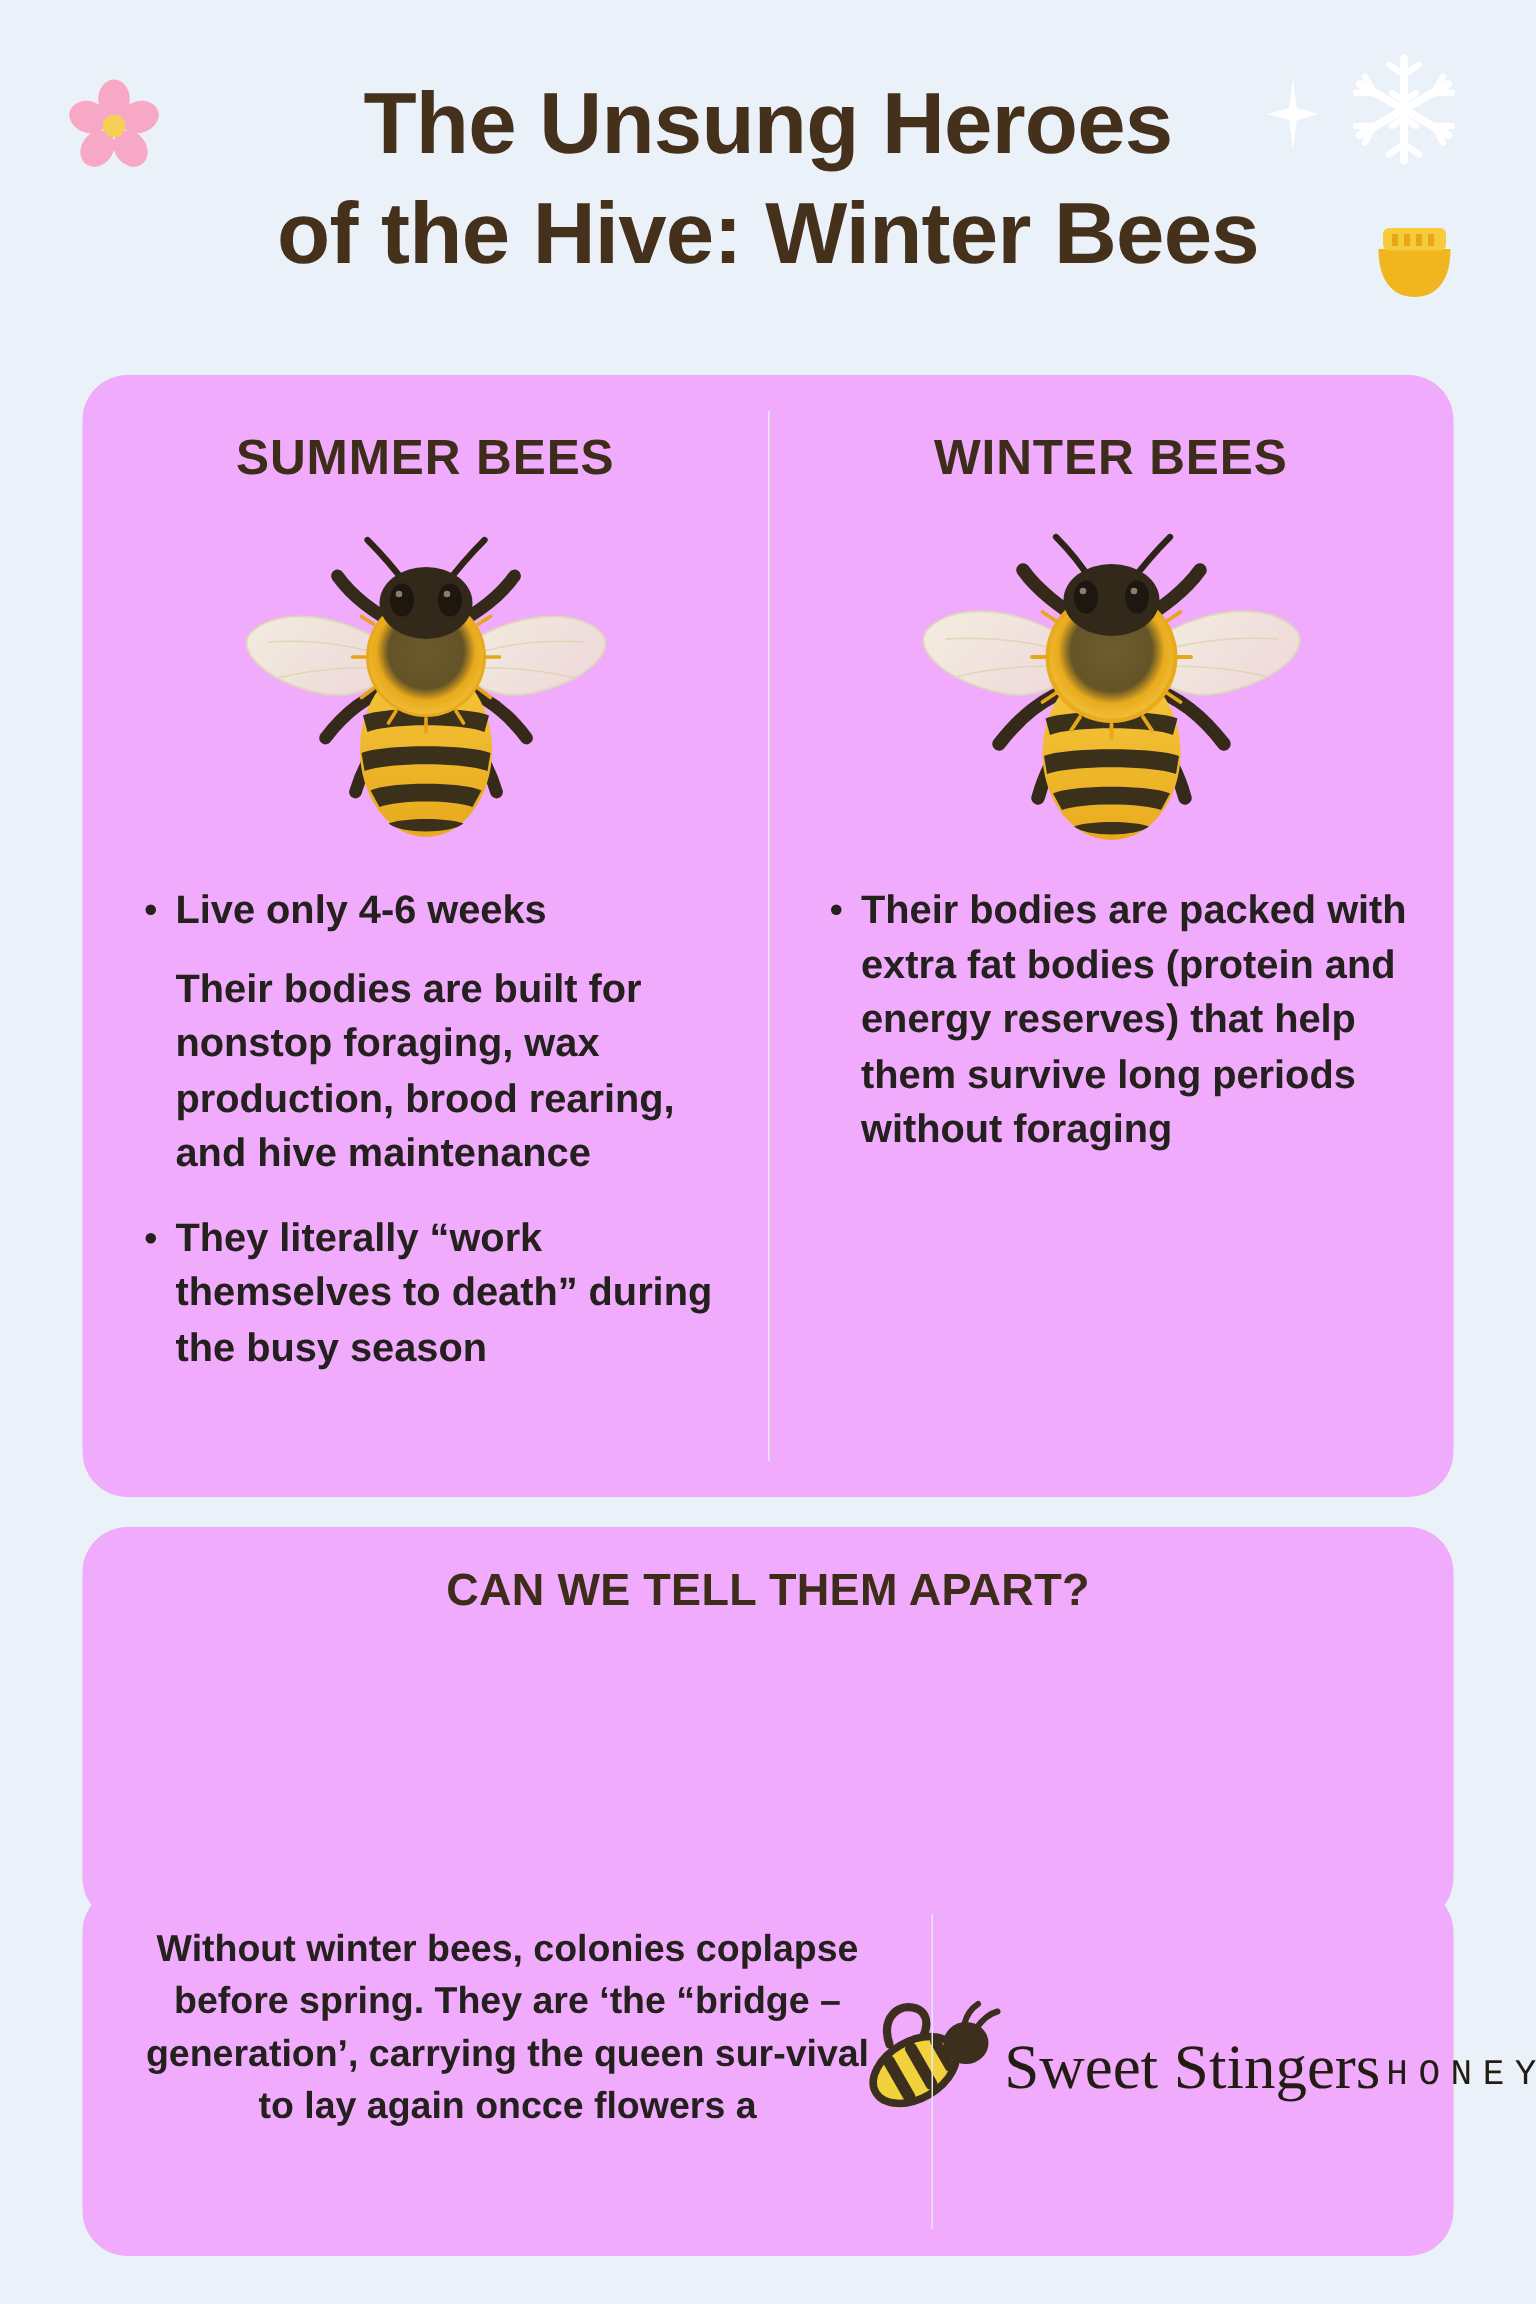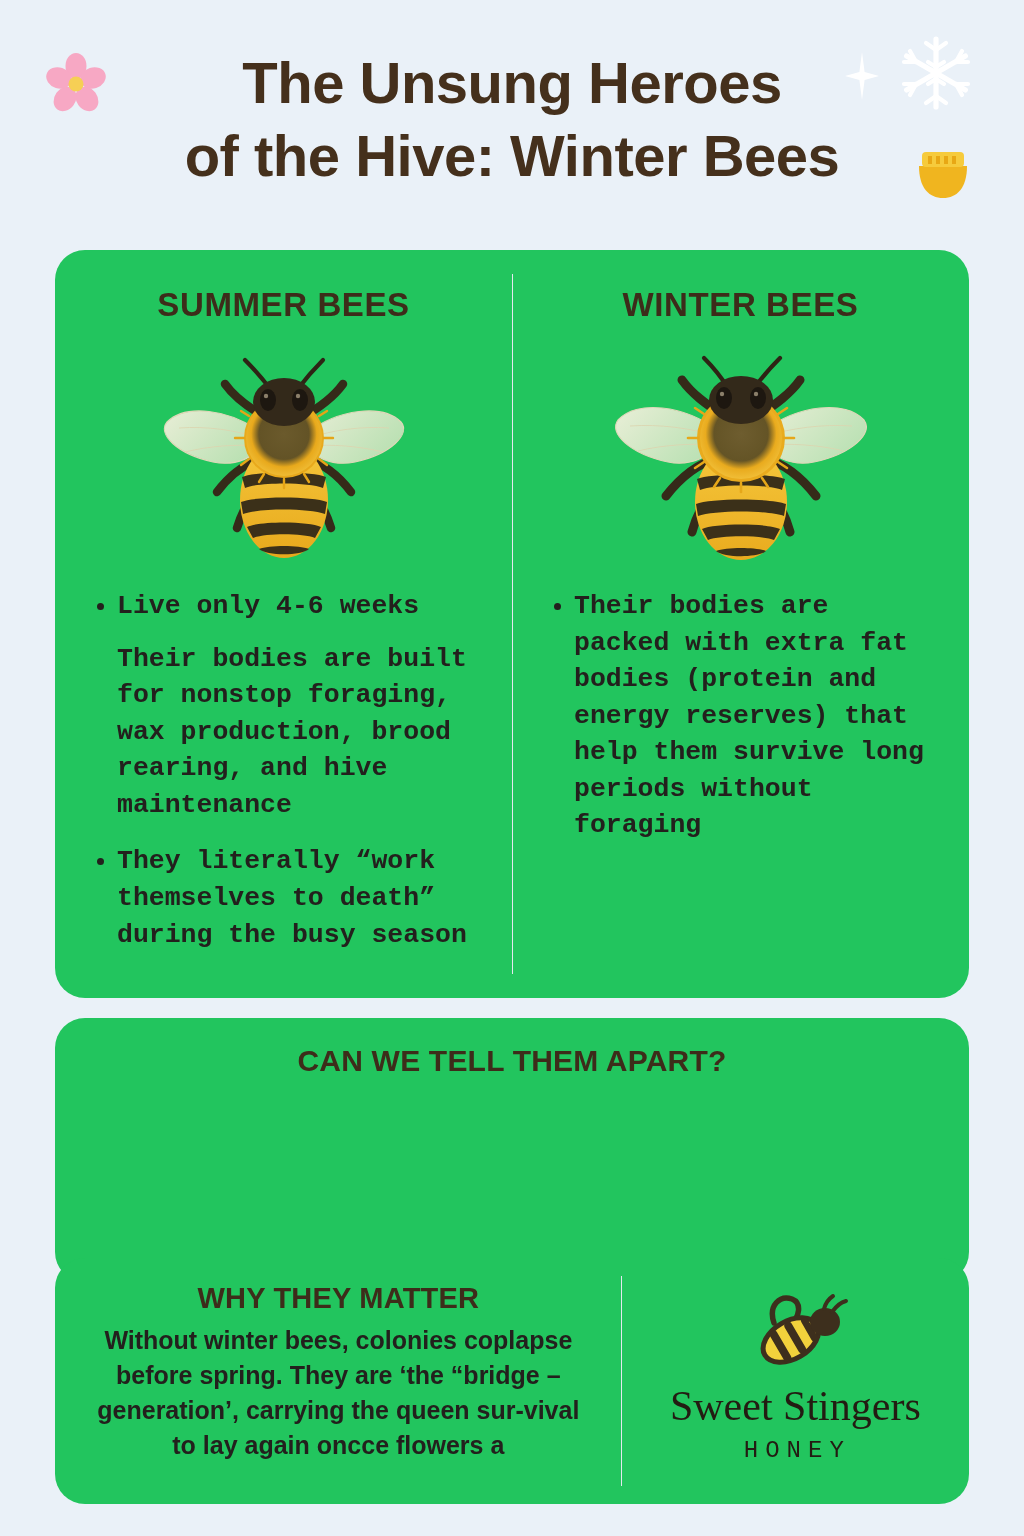--- a/index.html
+++ b/index.html
@@ -42,21 +42,21 @@
   .deco-flower { left: 44px;  top: 52px;  font-size: 64px; }
   .deco-spark  { left: 845px; top: 52px;  font-size: 34px; }
   .deco-snow   { left: 897px; top: 34px;  font-size: 70px; }
   .deco-honey  { left: 913px; top: 140px; font-size: 56px; }
 
   
   .flower-svg, .snow-svg, .spark-svg, .honey-svg { display:block; }
 
   
   .card {
-    background: #22c55e;
+    background: #f0abfc;
     border-radius: 30px;
     box-sizing: border-box;
     position: absolute;
   }
 
   
   #compare-card {
     left: 55px; top: 250px;
     width: 914px; height: 748px;
     display: flex;
@@ -97,21 +97,20 @@
     list-style: none;
   }
   ul.bullets li {
     position: relative;
     padding-left: 32px;
     margin-bottom: 20px;
     font-size: 26.5px;
     line-height: 1.38;
     color: #23201d;
     font-weight: 600;
-    font-family: Liberation Mono, monospace;
   }
   ul.bullets li.bulleted::before {
     content: "";
     position: absolute;
     left: 12px;
     top: 15px;
     width: 7px;
     height: 7px;
     border-radius: 50%;
     background: #23201d;
@@ -174,21 +173,21 @@
     text-align: center;
     font-size: 25px;
     line-height: 1.4;
     color: #23201d;
     font-weight: 700;
     margin: 0;
   }
   .why-right {
     width: 38%;
     display: flex;
-    flex-direction: column;
+    flex-direction: row;
     align-items: center;
     justify-content: center;
     padding-bottom: 6px;
   }
   .logo-bee { margin-bottom: 2px; }
   .logo-name {
     font-family: "Liberation Serif", serif;
     font-size: 42px;
     color: #231c12;
     line-height: 1;
@@ -440,21 +439,20 @@
   </div>
 </div>
 
 <div class="card" id="tellapart-card">
   <h2 class="ta-title">CAN WE TELL THEM APART?</h2>
 </div>
 
 <div class="card" id="why-card">
   <div class="why-left">
     <div class="why-divider"></div>
-    <h2 class="why-title">WHY THEY MATTER</h2>
     <p class="why-body">Without winter bees, colonies coplapse before spring. They are ‘the “bridge – generation’, carrying the queen sur-vival to lay again oncce flowers a</p>
   </div>
   <div class="why-right">
     <div class="logo-bee">
       <svg width="110" height="84" viewBox="0 0 110 84">
 
         <path d="M34 30 C28 12 40 2 52 6 C62 10 60 24 50 32" fill="none" stroke="#3d2f1d" stroke-width="5.5" stroke-linecap="round"></path>
 
         <g transform="rotate(-30 56 44)">
           <ellipse cx="50" cy="44" rx="30" ry="19" fill="#f2d23c" stroke="#3d2f1d" stroke-width="5"></ellipse>

